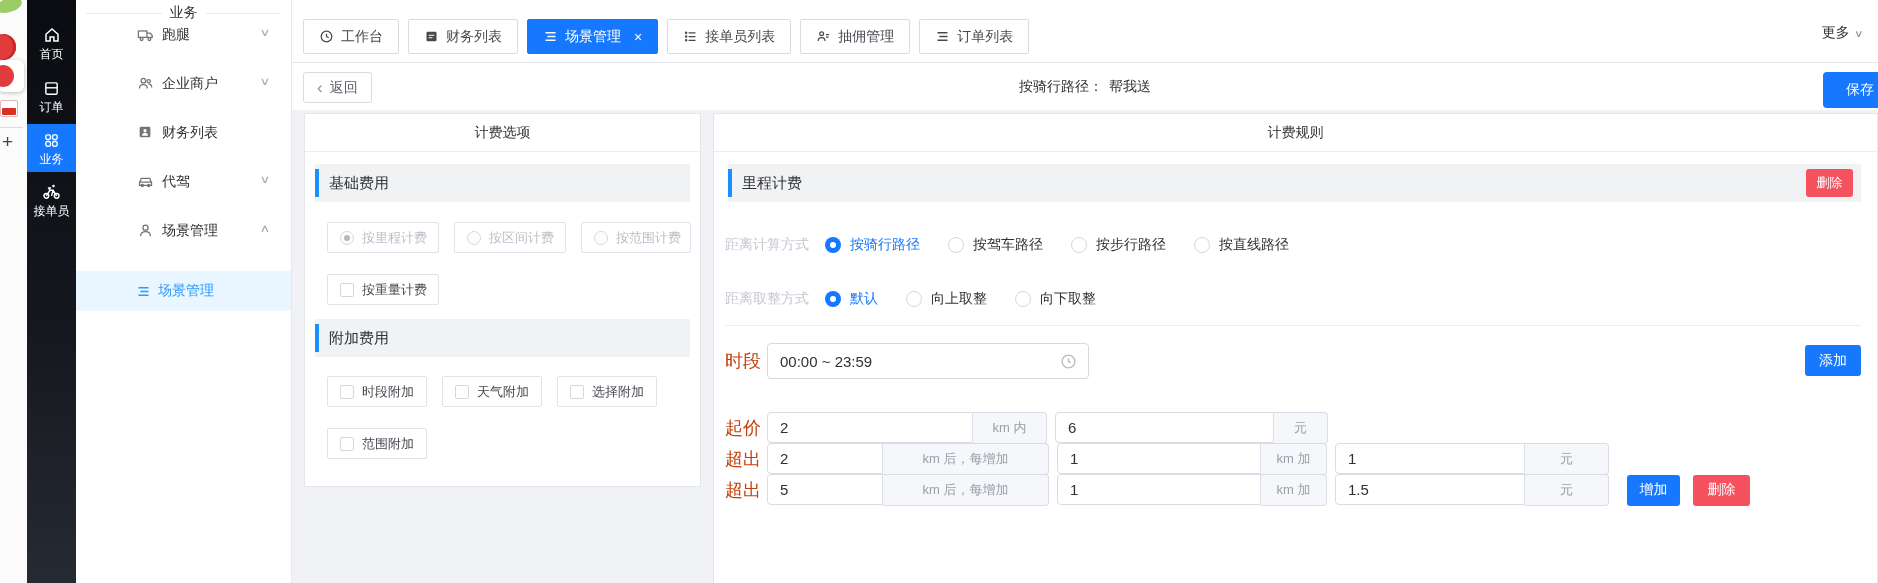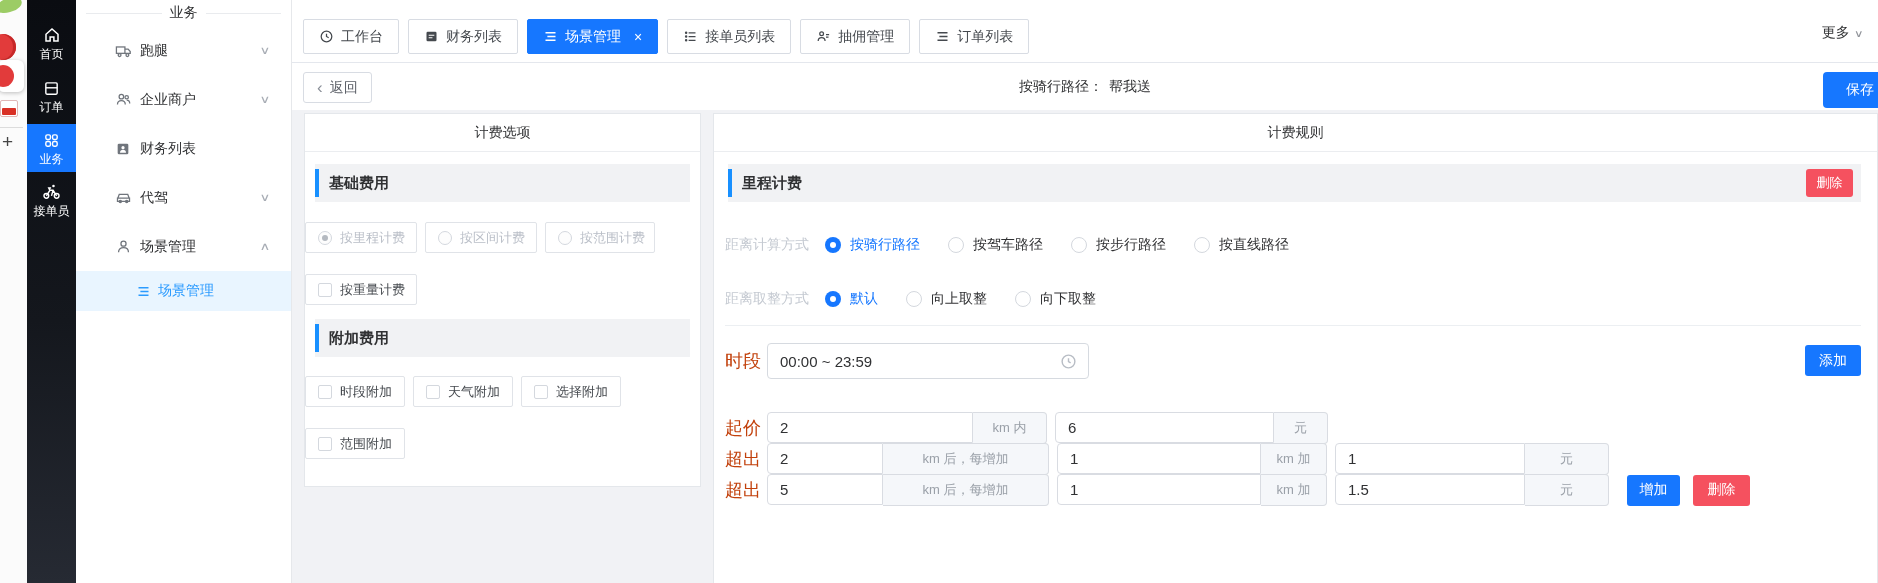--- a/index.html
+++ b/index.html
@@ -21,21 +21,21 @@
   .darkbar{position:absolute;left:27px;top:0;width:49px;height:583px;background:linear-gradient(180deg,#0a0c11 0%,#14171d 55%,#262a33 100%);z-index:6}
   .dk-item{position:absolute;left:0;width:49px;display:flex;flex-direction:column;align-items:center;gap:3px;color:#fff;cursor:pointer}
   .dk-item .lbl{font-size:12px;line-height:14px;text-align:center}
   .dk-item svg{display:block}
   .dk-item.active{background:#1677ff;padding-top:8px;height:48px}
 
   
   .subbar{position:absolute;left:76px;top:0;width:216px;height:583px;background:#fff;border-right:1px solid #e6e8eb;z-index:4}
   .sub-title{display:flex;align-items:center;gap:8px;height:26px;padding:0 10px;color:#303133;font-size:14px}
   .sub-title::before,.sub-title::after{content:"";flex:1;height:1px;background:#e9ebee}
-  .sub-item{position:relative;height:49px;display:flex;align-items:center;padding-left:38px;font-size:14px;color:#303133;cursor:pointer}
+  .sub-item{position:relative;height:49px;display:flex;align-items:flex-start;padding-left:60px;font-size:14px;color:#303133;cursor:pointer}
   .sub-item .ic{width:18px;display:flex;justify-content:center;margin-right:8px;color:#70757c}
   .sub-item .chev{position:absolute;right:22px;color:#a8adb5;font-size:11px;transform:scaleX(1.35)}
   .sub-child{height:40px;display:flex;align-items:center;background:#e9f5ff;color:#2b9bff;font-size:14px;padding-left:58px;cursor:pointer}
   .sub-child .ic{width:18px;display:flex;justify-content:center;margin-right:6px;color:#2b9bff}
 
   
   .main{position:absolute;left:292px;top:0;width:1586px;height:583px}
   .tabbar{position:relative;height:63px;background:#fff;border-bottom:1px solid #e4e7ed}
   .tabs{position:absolute;left:11px;top:19px;display:flex;gap:9px}
   .tab{height:35px;display:flex;align-items:center;gap:7px;padding:0 15px;border:1px solid #d8dce3;border-radius:2px;background:#fff;font-size:14px;color:#45494e;cursor:pointer;white-space:nowrap}
@@ -54,24 +54,24 @@
   .save-btn{position:absolute;left:1531px;top:9px;width:74px;height:36px;background:#1677ff;color:#fff;font-size:14px;border:none;border-radius:4px;display:flex;align-items:center;justify-content:center;cursor:pointer}
 
   .content{position:absolute;top:47px;left:0;right:0;bottom:0}
   .panel{position:absolute;background:#fff;border:1px solid #e4e7eb}
   .panel-h{height:38px;border-bottom:1px solid #ebedf0;display:flex;align-items:center;justify-content:center;font-size:14px;color:#303133}
   .opts{left:12px;top:3px;width:397px;height:374px}
   .rules{left:421px;top:3px;right:0;bottom:-10px}
 
   .strip{position:relative;margin:12px 10px 0 10px;height:38px;background:#f1f2f4;display:flex;align-items:center}
   .strip .bar{width:4px;align-self:stretch;margin:5px 0;background:#1890ff}
-  .strip .st{font-size:15px;font-weight:bold;color:#303133;margin-left:10px}
+  .strip .st{font-size:15px;font-weight:normal;color:#303133;margin-left:10px}
   .rules .strip{margin:12px 16px 0 14px}
 
-  .optrow{display:flex;gap:8px;margin:0 0}
+  .optrow{display:flex;gap:15px;margin:0 22px}
   .optbox{height:31px;display:inline-flex;align-items:center;gap:8px;padding:0 12px;border:1px solid #e0e3e8;border-radius:2px;background:#fff;font-size:13px;cursor:pointer;white-space:nowrap}
   .optbox.dis{color:#b9bec7}
   .optbox .dr{width:14px;height:14px;border:1px solid #d4d8de;border-radius:50%;background:#fdfdfd;position:relative;flex:0 0 auto}
   .optbox .dr.on::after{content:"";position:absolute;left:3px;top:3px;width:6px;height:6px;border-radius:50%;background:#b4b9c0}
   .optbox .cb{width:14px;height:14px;border:1px solid #d4d8de;border-radius:2px;background:#fff;flex:0 0 auto}
   .optbox.dark{color:#45494e}
 
   
   .rbody{position:relative;padding:0 16px 0 11px}
   .radiorow{display:flex;align-items:center;margin-top:0}

